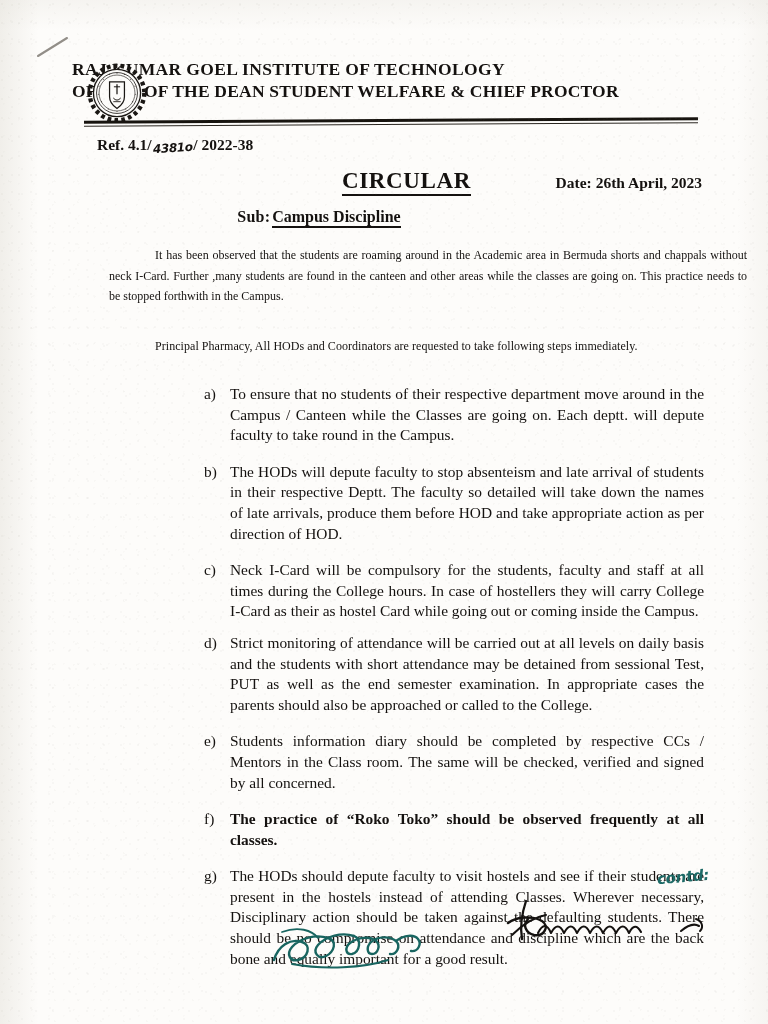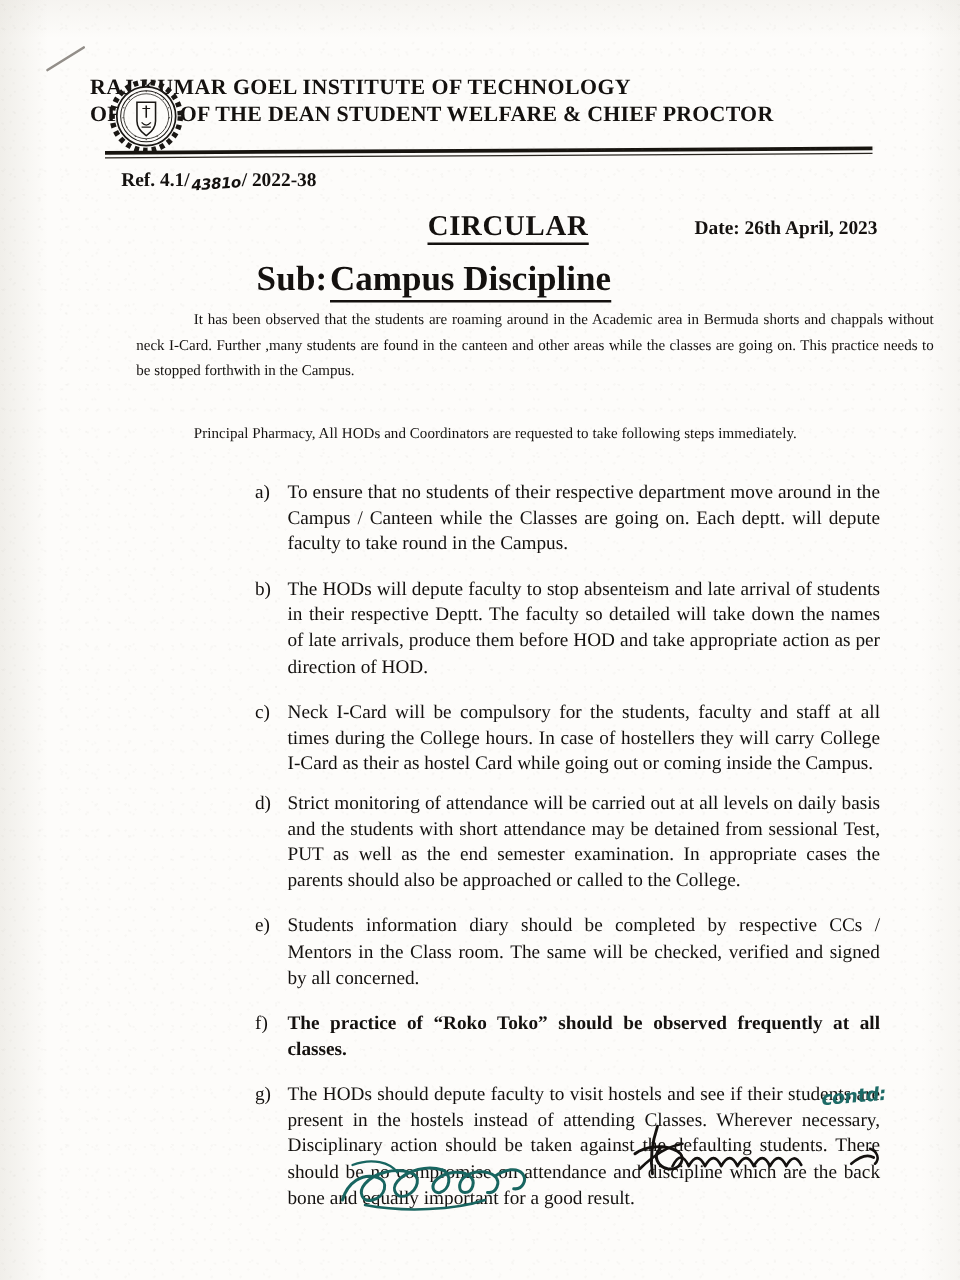--- a/index.html
+++ b/index.html
@@ -165,23 +165,22 @@
     border-bottom: 2.2px solid #14110f;
     padding-bottom: 1px;
     margin-left: 45px;
   }
   .title-sub {
     position: absolute;
     left: 0;
     top: 208px;
     width: 638px;
     text-align: center;
-    font-size: 28px;
-    font-weight: bold;
-    margin-left: 28px;
+    font-size: 16px;
+    font-weight: bold;
   }
   .title-sub .sub-label { letter-spacing: .2px; }
   .title-sub .sub-value {
     border-bottom: 2px solid #14110f;
     padding-bottom: 1px;
     margin-left: 2px;
   }
 
   
   .body-block {

